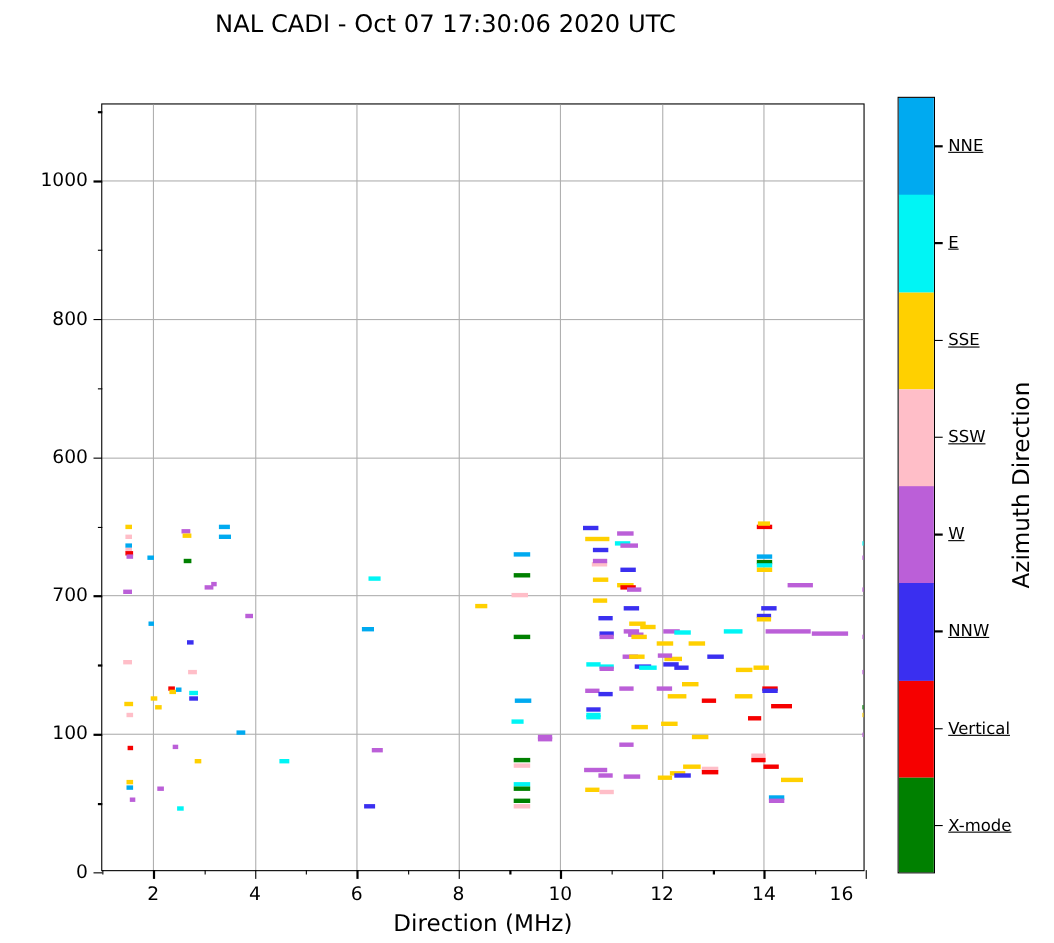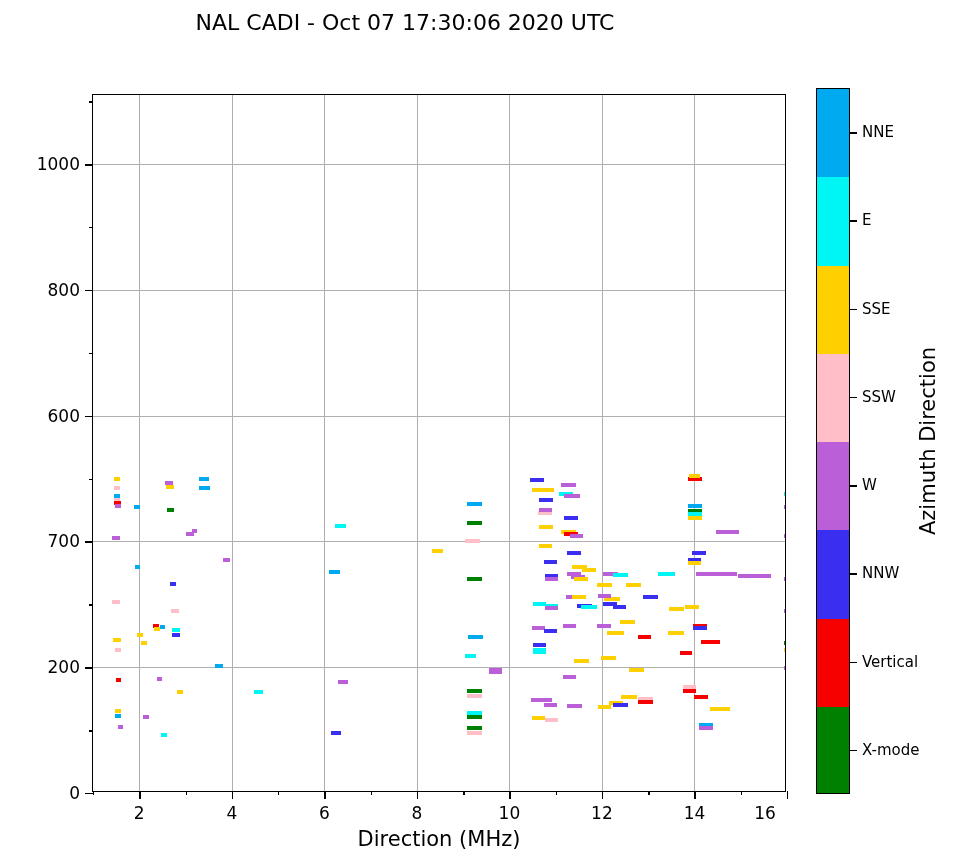--- a/index.html
+++ b/index.html
@@ -45,21 +45,21 @@
 
   
   #colorbar{
     position:absolute;left:816px;top:88px;width:34px;height:706px;
     border:1.2px solid #000;box-sizing:border-box;overflow:hidden;
   }
   .cb-seg{position:absolute;left:0;width:100%;}
   .cb-tick{position:absolute;left:850px;width:7px;height:1.4px;background:#000;}
   .cb-label{
     position:absolute;left:862px;font-size:15px;white-space:nowrap;
-    transform:translateY(-50%);color:#000;
+    transform:translateY(-50%);color:#000;text-decoration:underline;
   }
   #cblabel{
     position:absolute;left:928px;top:441px;
     transform:translate(-50%,-50%) rotate(-90deg);
     transform-origin:center center;
     font-size:21px;white-space:nowrap;color:#000;
   }
 </style>
 </head>
 <body>
@@ -236,21 +236,21 @@
         <div class="mark" title="15.97 MHz, 340 km, W" style="left: 690.761px; top: 482.198px; width: 3.70133px; background: rgb(187, 95, 216);"></div>
         <div class="mark" title="15.97 MHz, 290 km, W" style="left: 690.761px; top: 513.64px; width: 3.70133px; background: rgb(187, 95, 216);"></div>
         <div class="mark" title="15.97 MHz, 238 km, X-mode" style="left: 690.761px; top: 546.339px; width: 3.70133px; background: rgb(0, 128, 0);"></div>
         <div class="mark" title="15.97 MHz, 228 km, SSE" style="left: 690.761px; top: 552.627px; width: 3.70133px; background: rgb(255, 208, 0);"></div>
         <div class="mark" title="15.97 MHz, 198 km, W" style="left: 690.761px; top: 571.492px; width: 3.70133px; background: rgb(187, 95, 216);"></div>
       </div>
     <div id="y-axis">
         <div class="ytick" style="top: 698px;"></div>
         <div class="ytick-label" style="top: 698px;">0</div>
         <div class="ytick" style="top: 572.234px;"></div>
-        <div class="ytick-label" style="top: 572.234px;">200</div>
+        <div class="ytick-label" style="top: 572.234px;">100</div>
         <div class="ytick" style="top: 446.468px;"></div>
         <div class="ytick-label" style="top: 446.468px;">700</div>
         <div class="ytick" style="top: 320.703px;"></div>
         <div class="ytick-label" style="top: 320.703px; text-align: center;">600</div>
         <div class="ytick" style="top: 194.937px;"></div>
         <div class="ytick-label" style="top: 194.937px;">800</div>
         <div class="ytick" style="top: 69.1712px;"></div>
         <div class="ytick-label" style="top: 69.1712px;">1000</div>
         <div class="ytick" style="top: 635.117px; width: 4px;"></div>
         <div class="ytick" style="top: 509.351px; width: 4px;"></div>

